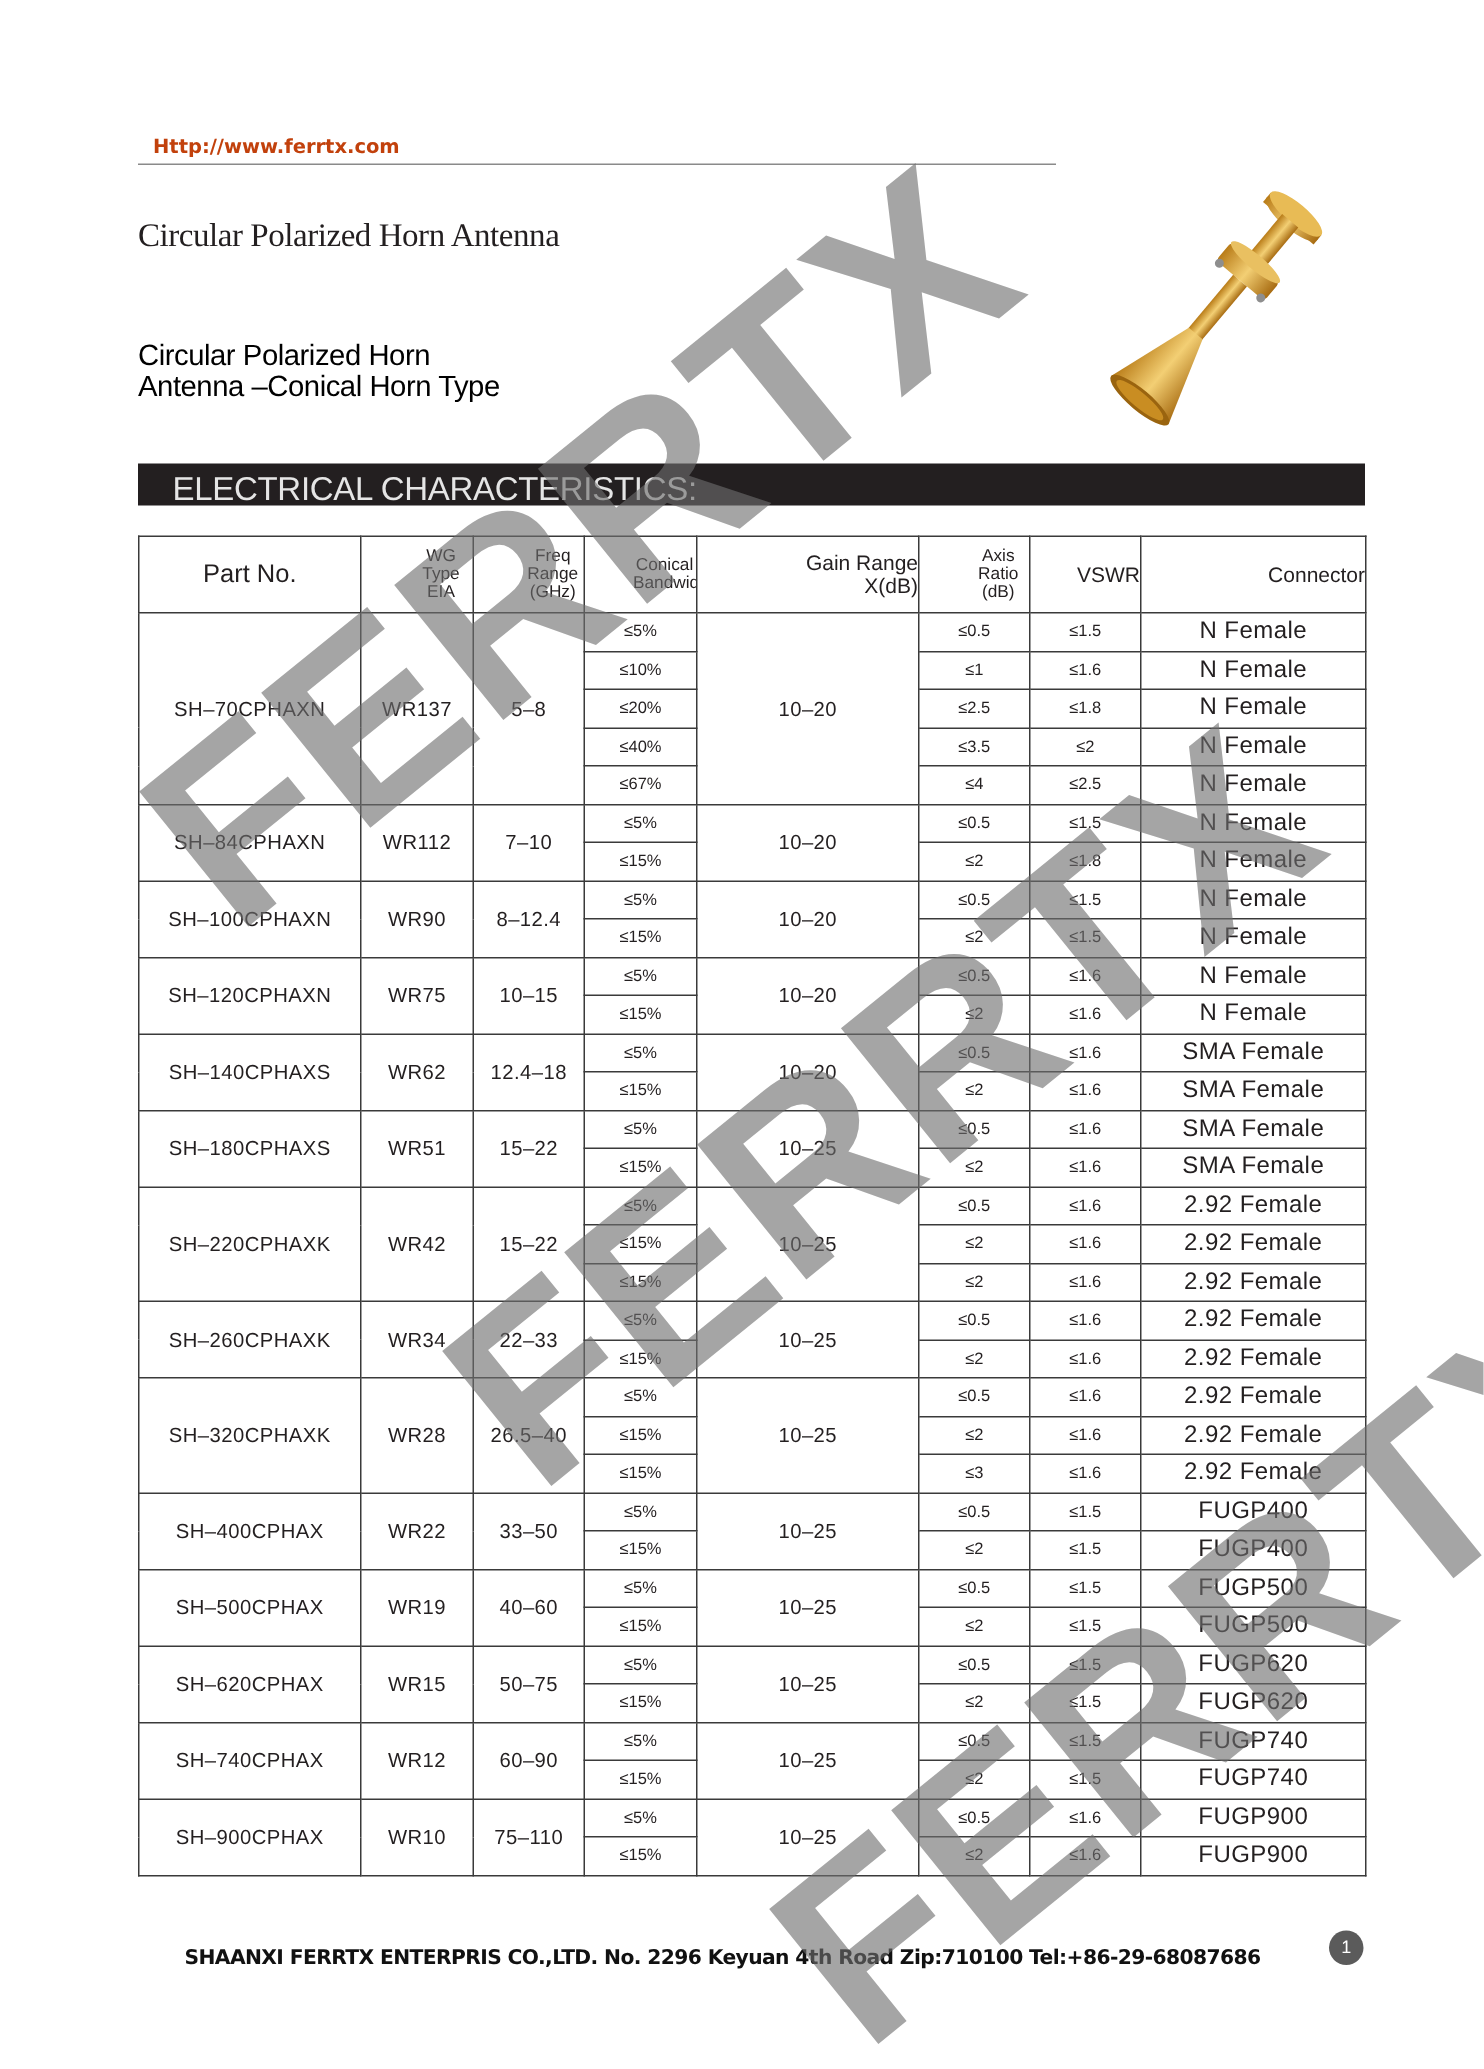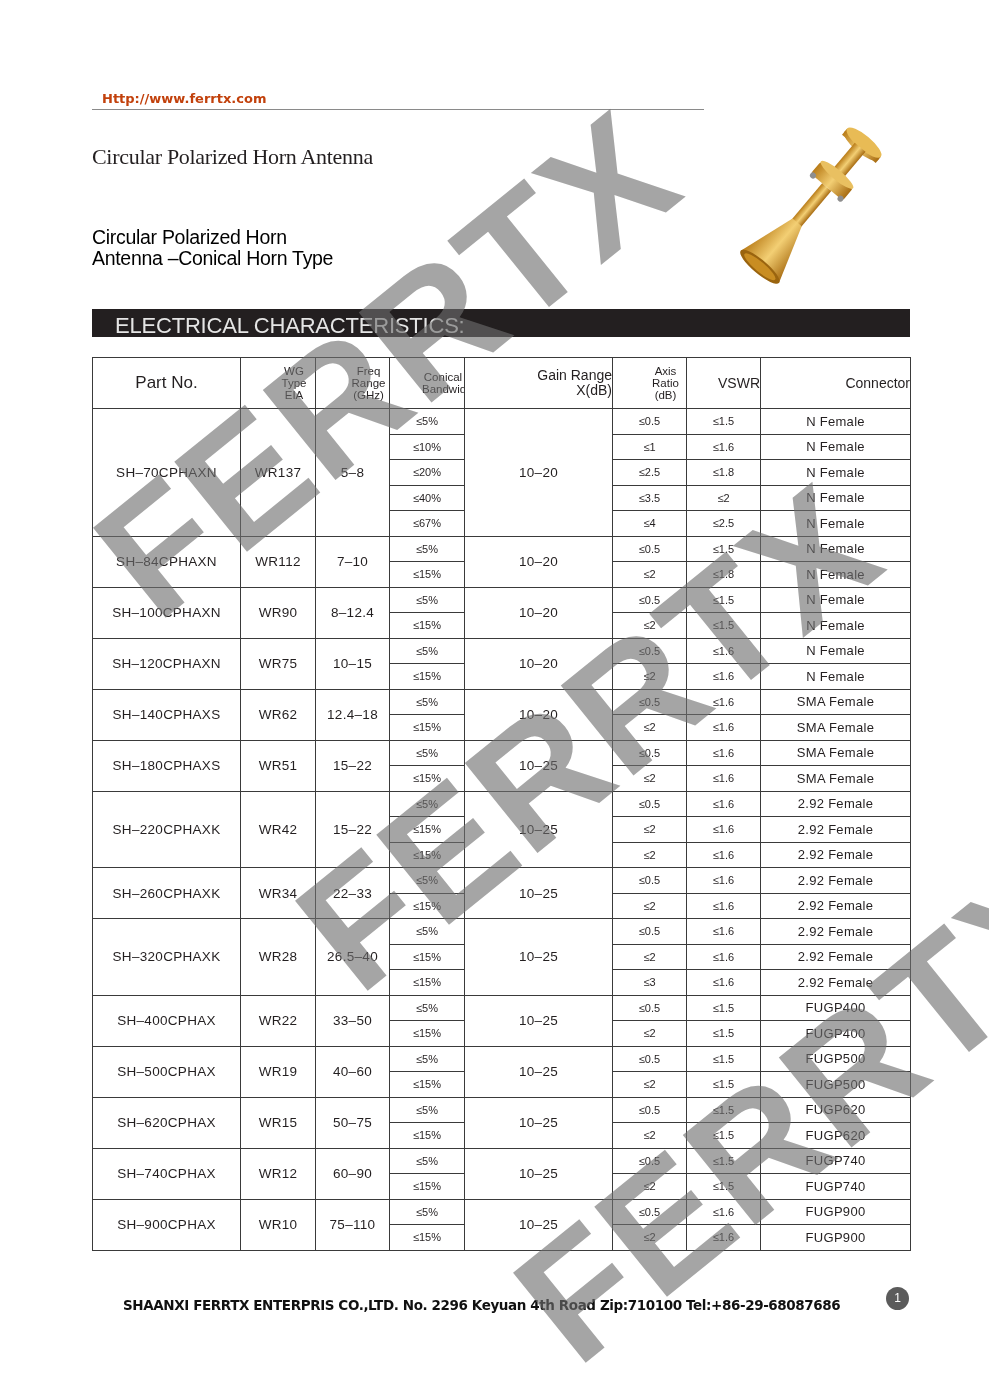--- a/index.html
+++ b/index.html
@@ -13,21 +13,21 @@
   .section-bar span { position:absolute; left:23px; top:4px; color:#e5e5e5; font-weight:normal; font-size:22px; letter-spacing:-0.2px; }
 
   table.spec { position:absolute; left:92px; top:341px; width:818px; border-collapse:collapse; table-layout:fixed;margin-top:16px; }
   table.spec td, table.spec th { border:1px solid #3a3a3a; padding:0; text-align:center; vertical-align:middle; font-weight:normal; color:#231f20; overflow:hidden; white-space:nowrap; }
   table.spec th { height:50px; font-size:12px; line-height:12px; }
   table.spec th.big { font-size:17px; }
   table.spec th.mid { font-size:14px; line-height:15px;text-align:right; }
   table.spec th.small { font-size:11.5px; line-height:12px;padding-left:32px; }
   table.spec td { height:24.5px; font-size:11px; }
   table.spec td.part, table.spec td.wg, table.spec td.freq, table.spec td.gain { font-size:13.5px; letter-spacing:0.3px; }
-  table.spec td.conn { font-size:13px; letter-spacing:0.3px; }
+  table.spec td.conn { font-size:16px; letter-spacing:0.3px; }
 
   .footer { position:absolute; left:123px; top:1297px; font-family:"DejaVu Sans", sans-serif; font-weight:bold; font-size:13.5px; color:#111; letter-spacing:-0.4px; white-space:nowrap; }
   .page-badge { position:absolute; left:886px; top:1287px; width:23px; height:23px; border-radius:50%; background:#5b5b5b; color:#fff; font-size:12px; text-align:center; line-height:23px; }
 
   .watermark { position:absolute; font-family:"Liberation Sans", sans-serif; font-weight:bold; color:rgba(110,110,110,0.62); font-size:168px; letter-spacing:2px; white-space:nowrap; transform-origin:0 0; pointer-events:none; }
 </style>
 </head>
 <body>
 
 <div class="url">Http://www.ferrtx.com</div>

